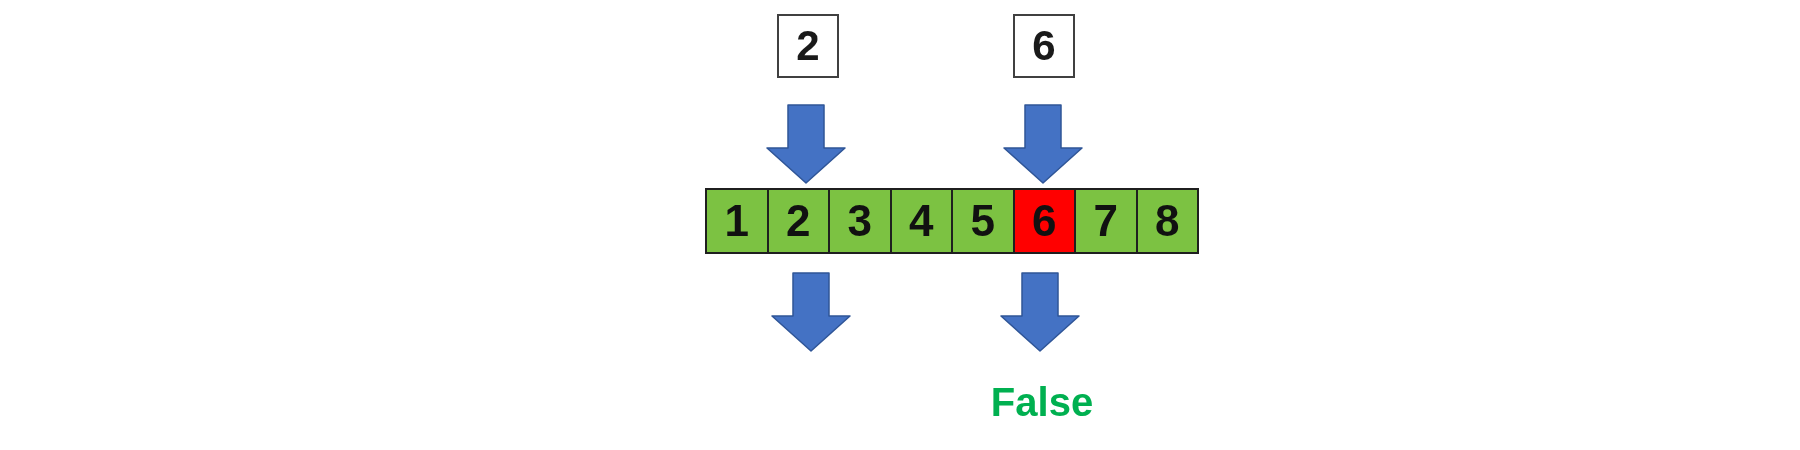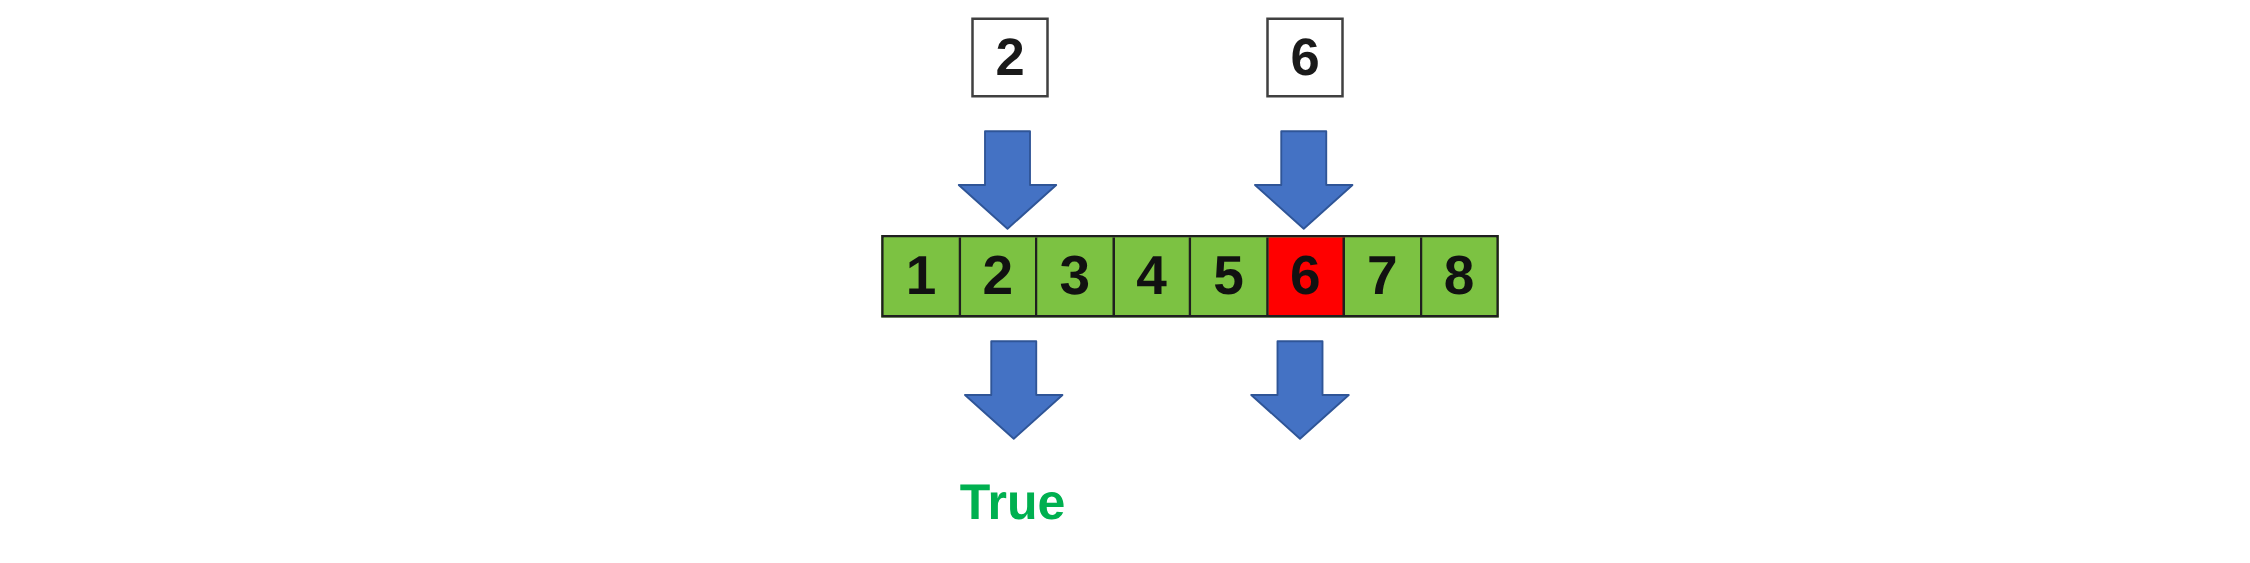--- a/index.html
+++ b/index.html
@@ -117,15 +117,15 @@
       </div>
   </div>
 
   <svg class="arrow bottom-left" viewBox="0 0 80 80" aria-hidden="true">
     <polygon points="22,1 58,1 58,44 79,44 40,79 1,44 22,44"></polygon>
   </svg>
   <svg class="arrow bottom-right" viewBox="0 0 80 80" aria-hidden="true">
     <polygon points="22,1 58,1 58,44 79,44 40,79 1,44 22,44"></polygon>
   </svg>
 
-  <div class="result left">True</div>
+  <div class="result right">False</div>
 
 </div>
 
 </body></html>

